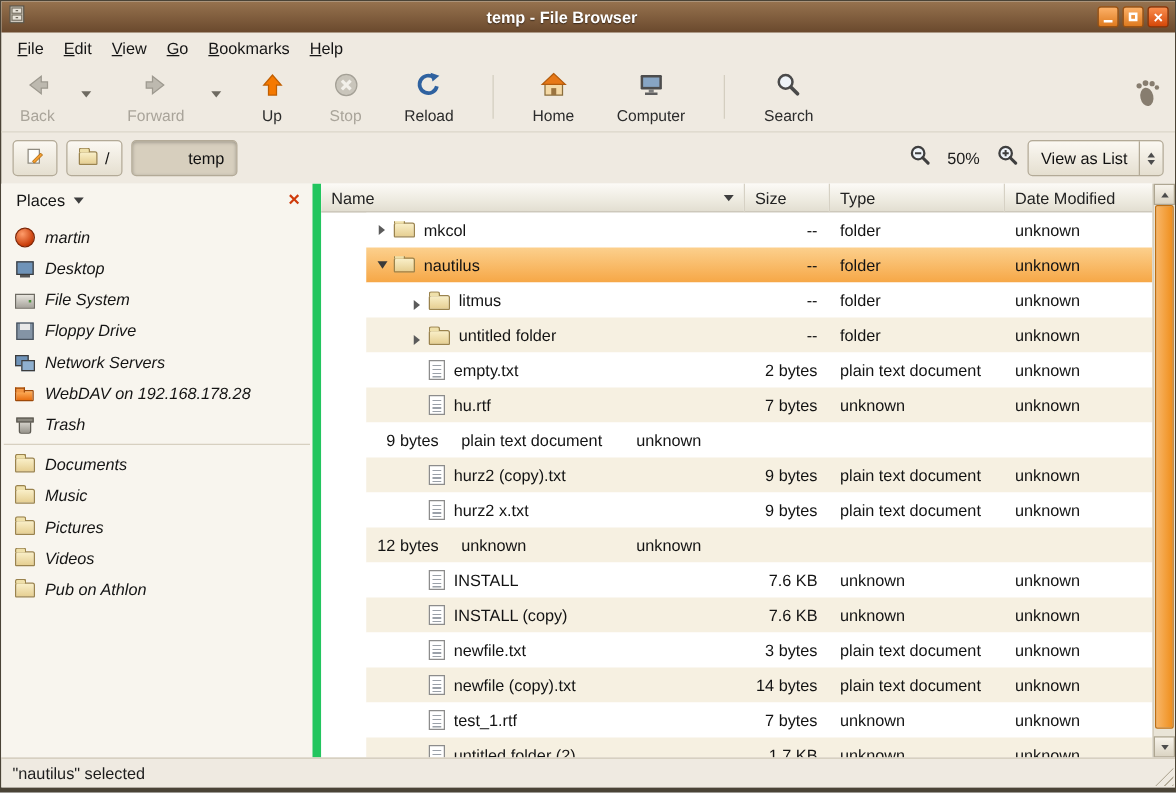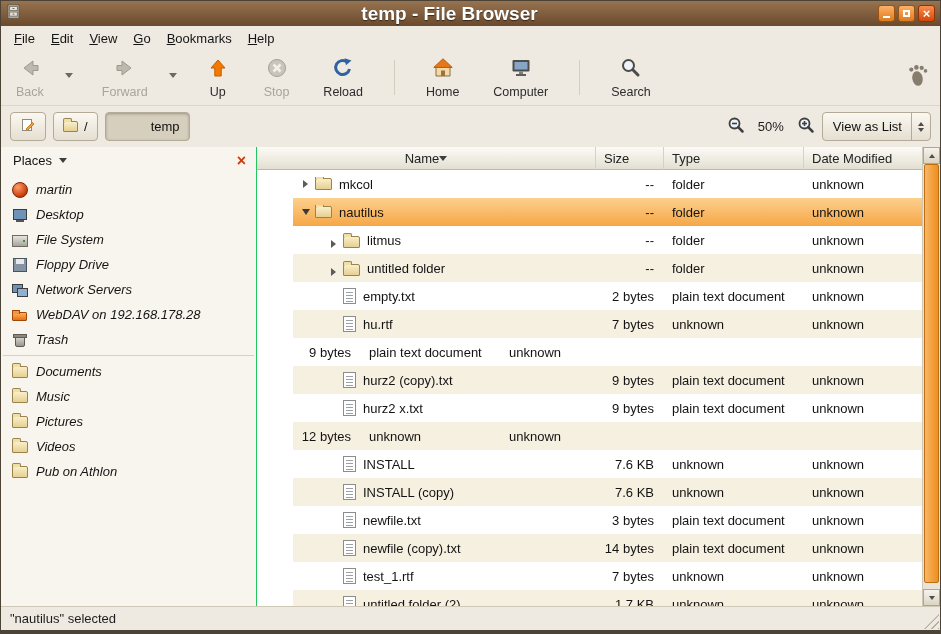--- a/index.html
+++ b/index.html
@@ -3,21 +3,21 @@
 <meta charset="utf-8">
 <style>
   * { box-sizing: border-box; }
   body { margin:0; font-family:"Liberation Sans", sans-serif; background:#555; }
   .window { width:941px; height:634px; border:1px solid #4a4336; border-bottom-width:4px;
             background:#efeae1; display:flex; flex-direction:column; overflow:hidden; }
 
   
   .titlebar { flex:0 0 25px; background:linear-gradient(#97734f,#6a492d);
               display:flex; align-items:center; padding:0 5px; gap:4px; }
-  .title { flex:1; text-align:center; color:#fff; font-weight:bold; font-size:19px;
+  .title { flex:1; text-align:center; color:#fff; font-weight:bold; font-size:13px;
            text-shadow:0 1px 1px rgba(0,0,0,.55); }
   .win-buttons { display:flex; gap:3px; }
   .winbtn { width:17px; height:17px; border-radius:3px; position:relative;
             background:linear-gradient(#fcb169,#de7a1e); border:1px solid #9c5210; }
   .winbtn.close { background:linear-gradient(#fb8e4e,#d54708); border-color:#8f3305; }
   .g-min { position:absolute; left:4px; right:4px; bottom:3px; height:2px; background:#fff; }
   .g-max { position:absolute; left:4px; right:4px; top:4px; bottom:4px; border:2px solid #fff; }
   .g-close { position:absolute; inset:0; color:#fff; font-weight:bold; font-size:13px;
              line-height:15px; text-align:center; }
 
@@ -56,21 +56,21 @@
             background:linear-gradient(#fbf8f2,#e5dfd0); border:1px solid #b3aa97;
             border-radius:4px; font-size:13px; color:#111; }
   .viewas .spin { display:flex; flex-direction:column; gap:2px; align-items:center;
                   padding:0 6px; margin-left:9px; border-left:1px solid #b3aa97;
                   height:100%; justify-content:center; }
 
   
   .content { flex:1; min-height:0; display:flex; background:#fff; }
 
   
-  .sidebar { flex:0 0 256px; background:#f8f5ee; border-right:1px solid #22c55e;
+  .sidebar { flex:0 0 256px; background:#f8f5ee; border-right:7px solid #22c55e;
              display:flex; flex-direction:column; }
   .sidebar-header { flex:0 0 27px; display:flex; align-items:center; padding:0 7px; }
   .places-btn { display:flex; align-items:center; gap:7px; font-size:13px; color:#141414; padding:2px 5px; }
   .sb-close { margin-left:auto; color:#cf3a0a; font-weight:bold; font-size:16px; line-height:16px;
               padding:0 3px; }
   .sidebar-list { flex:1; padding-top:3px; overflow:hidden; }
   .sb-item { height:25px; display:flex; align-items:center; gap:8px; padding:0 11px;
              font-size:13px; color:#141414; white-space:nowrap; overflow:hidden;font-style:italic; }
   .sb-sep { border-top:1px solid #d7d0c0; margin:3px 2px; }
 
@@ -107,21 +107,21 @@
   .ficon.file { width:13px; height:16px; background:#fff; border:1px solid #8c8c8c; }
   .ficon.file::after { content:""; position:absolute; left:2px; right:2px; top:3px; height:10px;
                   background:repeating-linear-gradient(#9aa0a8 0 1px, transparent 1px 3px); }
 
   
   .listpane { flex:1; min-width:0; display:flex; flex-direction:column; background:#fff; }
   .listheader { flex:0 0 23px; display:flex; }
   .hcol { background:linear-gradient(#fcfaf6,#ece9de 65%,#e2ded1);
           border-right:1px solid #d6d1c4; border-bottom:1px solid #bfb9a9;
           display:flex; align-items:center; padding:0 8px; font-size:13px; color:#222; }
-  .h-name { flex:1; min-width:0; justify-content:center; }
+  .h-name { flex:1; min-width:0; justify-content:space-between; }
   .h-size { width:68px; }
   .h-type { width:140px; }
   .h-date { width:118px; border-right:none; }
 
   .rows { flex:1; overflow:hidden; }
   .row { height:28px; display:flex; align-items:center; font-size:13px; color:#131313; background:#fff;margin-left:36px; }
   .row:nth-child(even) { background:#f6f0e1; }
   .row.selected { background:linear-gradient(#fcd08d,#f6a746); }
   .cell { overflow:hidden; white-space:nowrap; }
   .c-name { flex:1; min-width:0; display:flex; align-items:center; padding-left:5px; }

